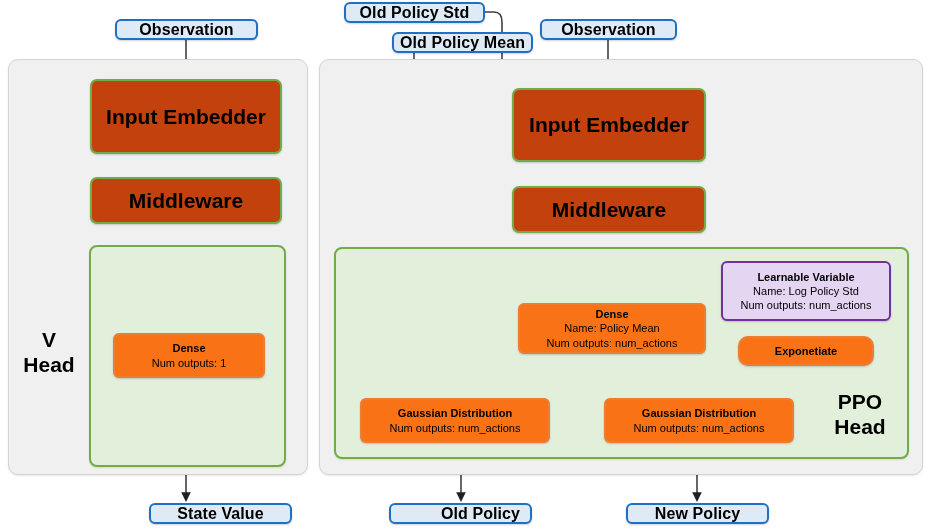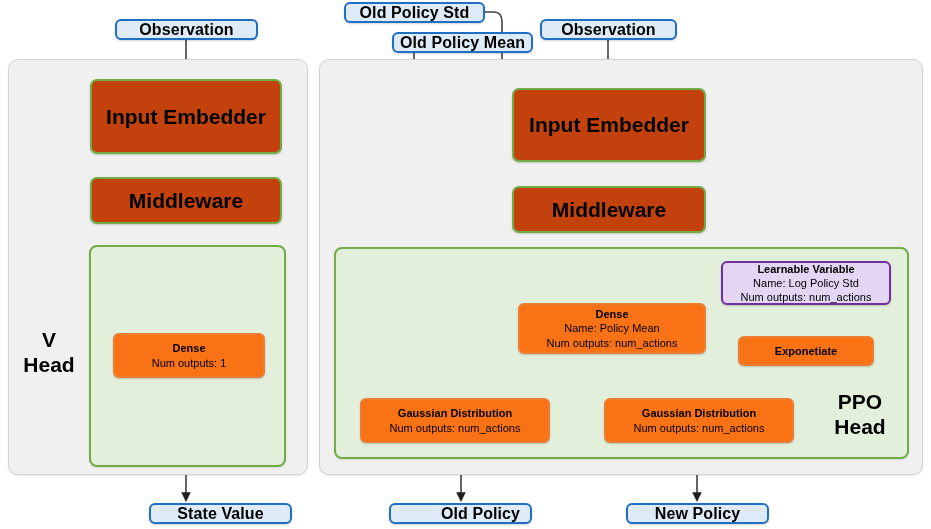--- a/index.html
+++ b/index.html
@@ -132,27 +132,27 @@
   <div class="node green-box" style="left:512px;top:186px;width:194px;height:47px;font-size:21px;">
     <span>Middleware</span>
   </div>
 
   <div class="node orange-box" style="left:518px;top:303px;width:188px;height:51px;">
     <span class="ttl">Dense</span>
     <span class="sub">Name: Policy Mean</span>
     <span class="sub">Num outputs: num_actions</span>
   </div>
 
-  <div class="node purple-box" style="left:721px;top:261px;width:170px;height:44px;">
+  <div class="node purple-box" style="left:721px;top:261px;width:170px;height:60px;">
     <span class="ttl">Learnable Variable</span>
     <span class="sub">Name: Log Policy Std</span>
     <span class="sub">Num outputs: num_actions</span>
   </div>
 
-  <div class="node orange-box" style="left:738px;top:336px;width:136px;height:30px;">
+  <div class="node orange-box" style="left:738px;top:336px;width:136px;height:30px;border-radius:10px;">
     <span class="ttl">Exponetiate</span>
   </div>
 
   <div class="node orange-box" style="left:360px;top:398px;width:190px;height:45px;">
     <span class="ttl">Gaussian Distribution</span>
     <span class="sub">Num outputs: num_actions</span>
   </div>
 
   <div class="node orange-box" style="left:604px;top:398px;width:190px;height:45px;">
     <span class="ttl">Gaussian Distribution</span>

